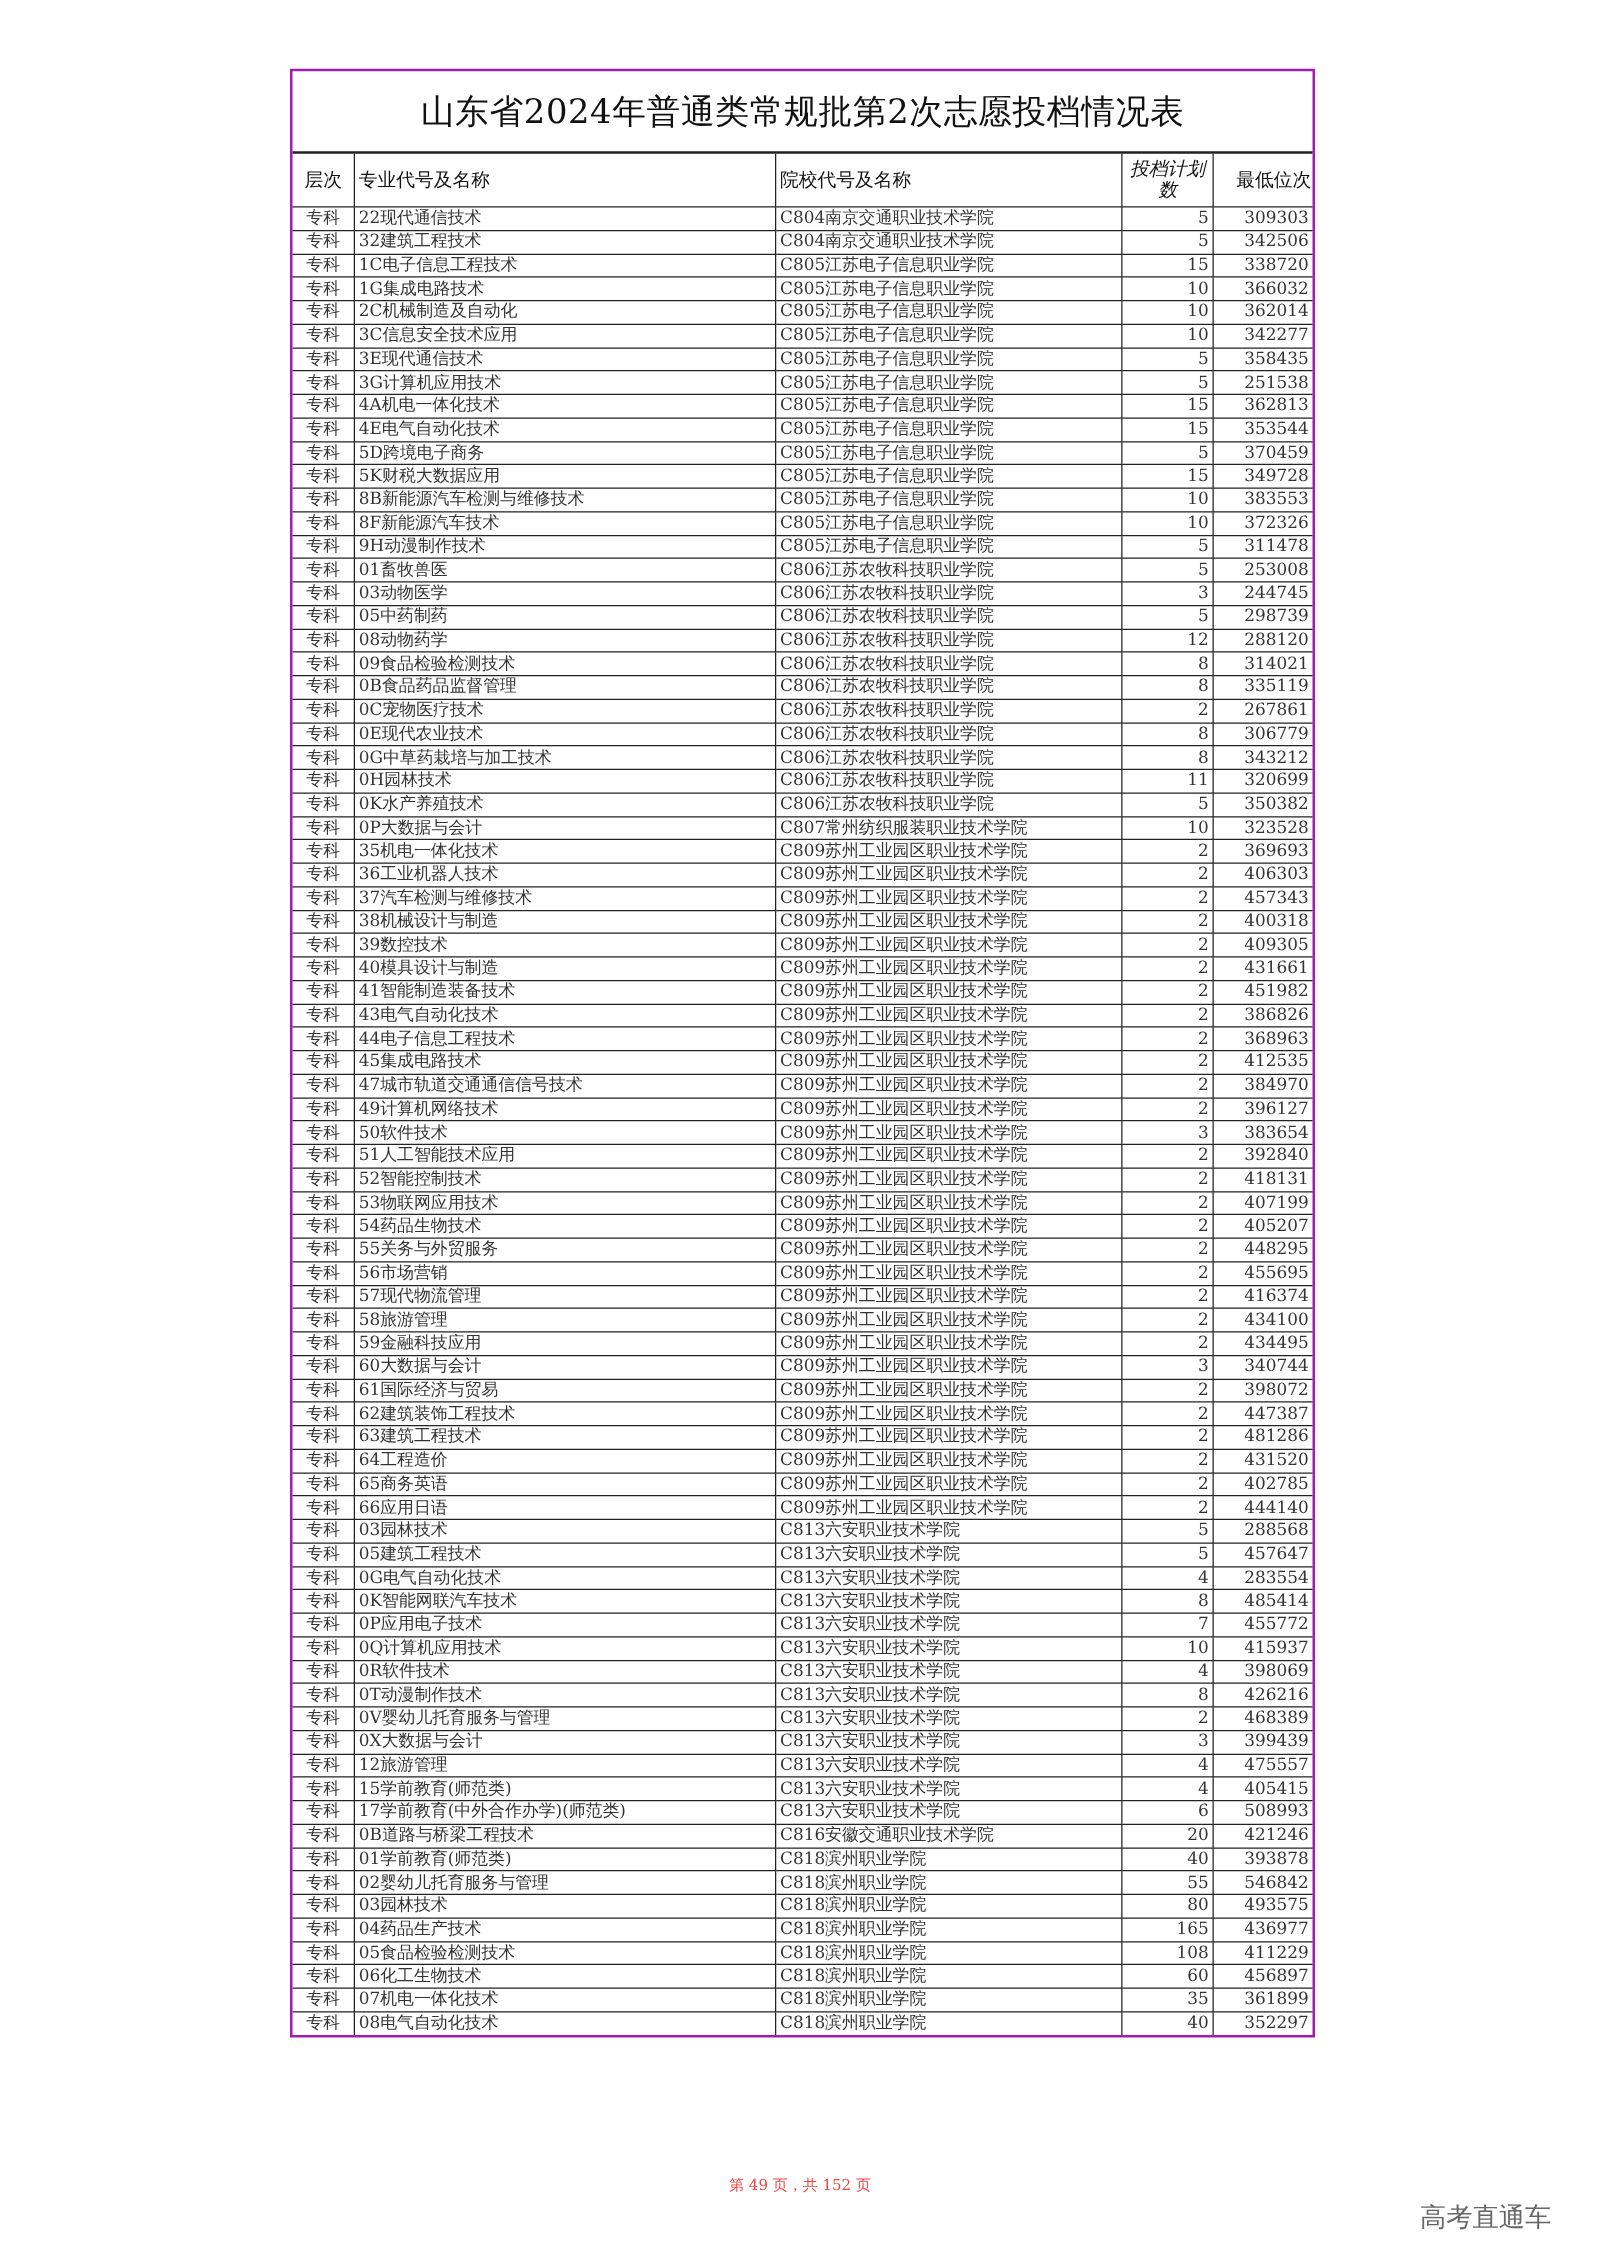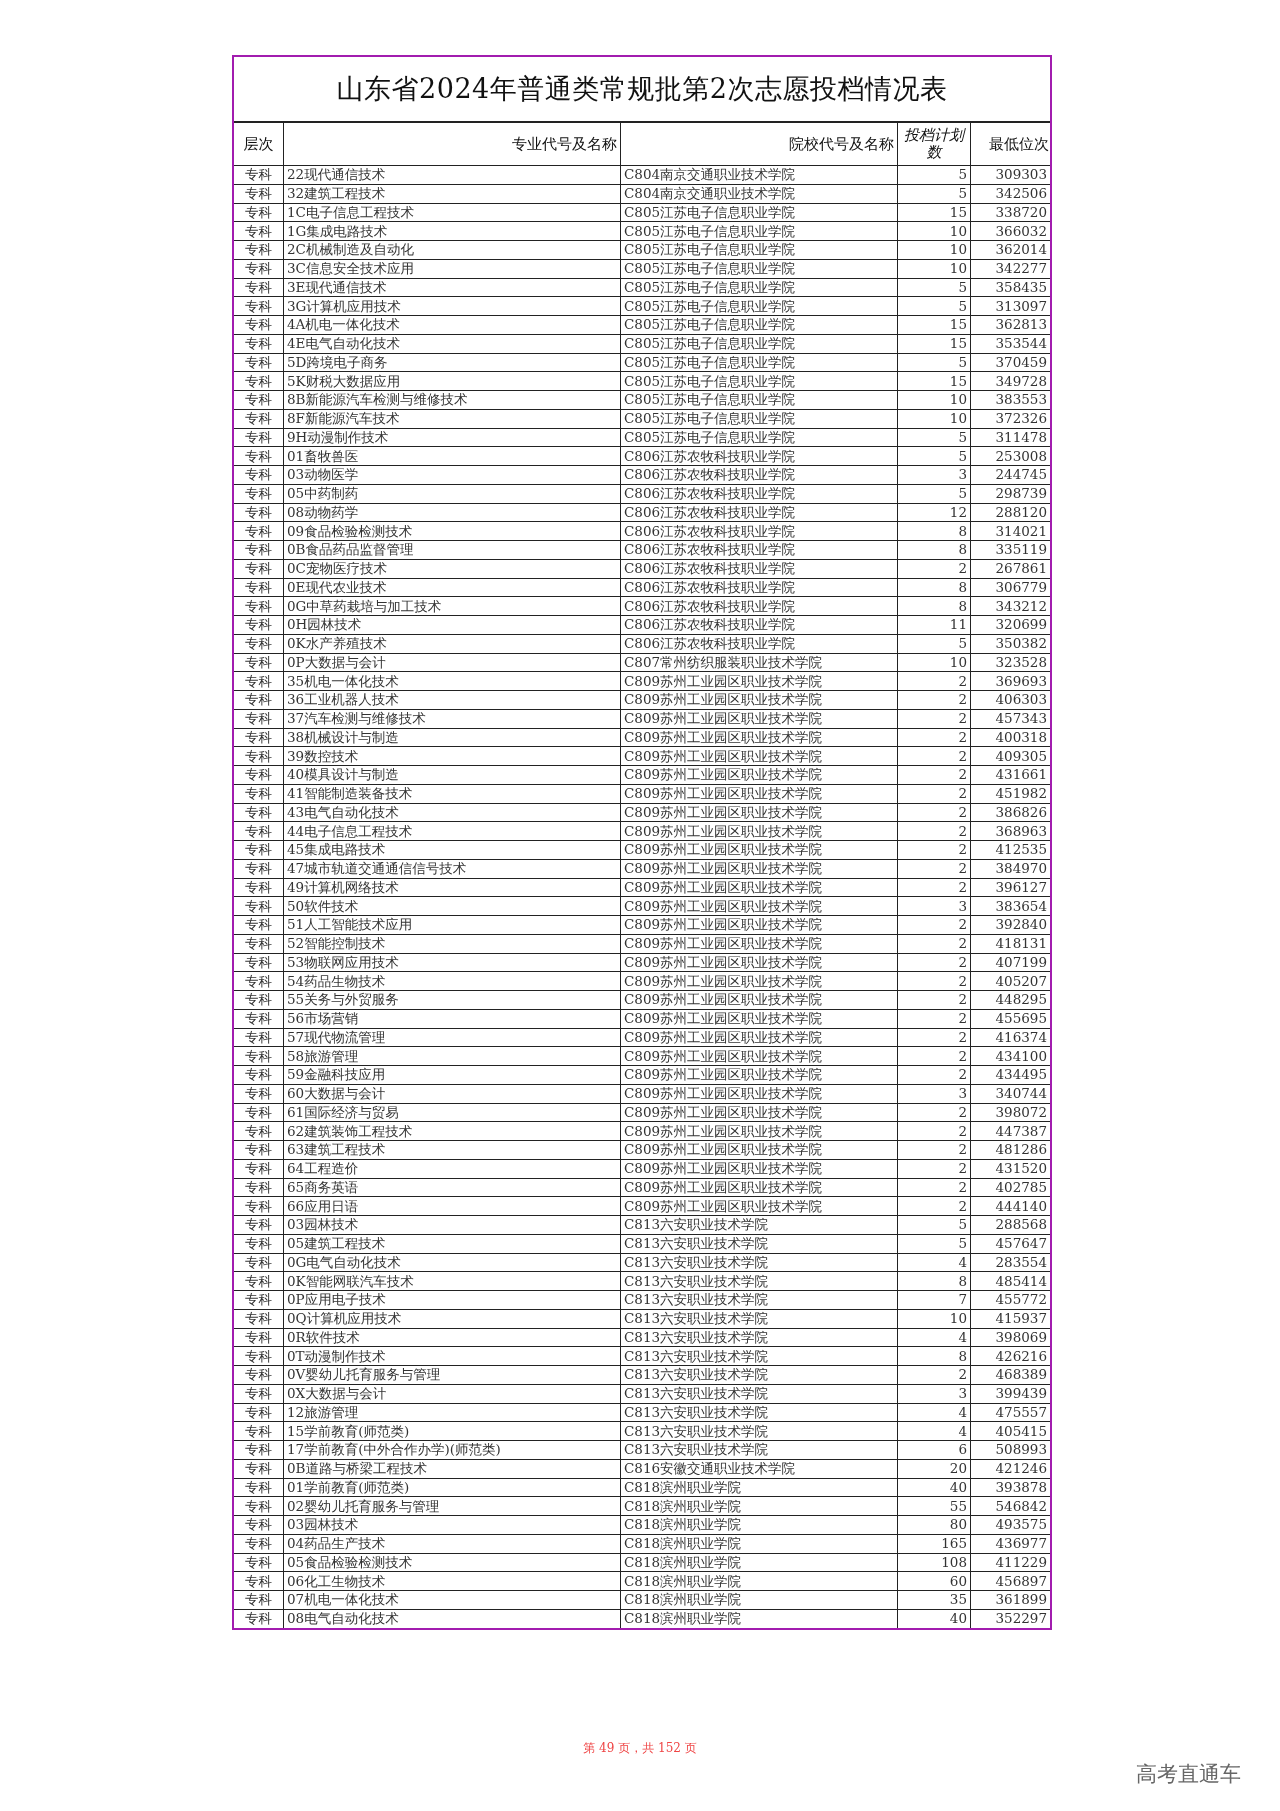--- a/index.html
+++ b/index.html
@@ -14,21 +14,21 @@
   td { height:17.76px; font-size:13.5px; line-height:17px; color:#333; }
   tr:first-child th { border-top:none; }
   th:first-child, td:first-child { border-left:none; }
   th:last-child, td:last-child { border-right:none; }
   tbody tr:last-child td { border-bottom:none; }
   .c-level { text-align:center; width:43px; }
   .c-major { width:330px; text-align:left; }
   .c-school { width:270px; text-align:left; }
   .c-plan { width:66px; text-align:right; }
   .c-rank { text-align:right; }
-  th.c-major, th.c-school { text-align:right; }
+  th.c-major, th.c-school { text-align:left; }
   th.c-plan { text-align:center; }
   th.c-rank { text-align:right; padding:0 1px; }
   .footer { position:absolute; top:1740px; left:0; width:1280px; text-align:center; font-size:12px; color:#ef4444; }
   .watermark { position:absolute; left:1136px; top:1760px; font-size:21px; color:#666;
                font-family:"DejaVu Sans","Liberation Sans",sans-serif; }
 </style>
 </head>
 <body>
 
 <div class="sheet">
@@ -91,21 +91,21 @@
           <td class="c-major">3E现代通信技术</td>
           <td class="c-school">C805江苏电子信息职业学院</td>
           <td class="c-plan">5</td>
           <td class="c-rank">358435</td>
         </tr>
         <tr>
           <td class="c-level">专科</td>
           <td class="c-major">3G计算机应用技术</td>
           <td class="c-school">C805江苏电子信息职业学院</td>
           <td class="c-plan">5</td>
-          <td class="c-rank">313097</td>
+          <td class="c-rank">251538</td>
         </tr>
         <tr>
           <td class="c-level">专科</td>
           <td class="c-major">4A机电一体化技术</td>
           <td class="c-school">C805江苏电子信息职业学院</td>
           <td class="c-plan">15</td>
           <td class="c-rank">362813</td>
         </tr>
         <tr>
           <td class="c-level">专科</td>

